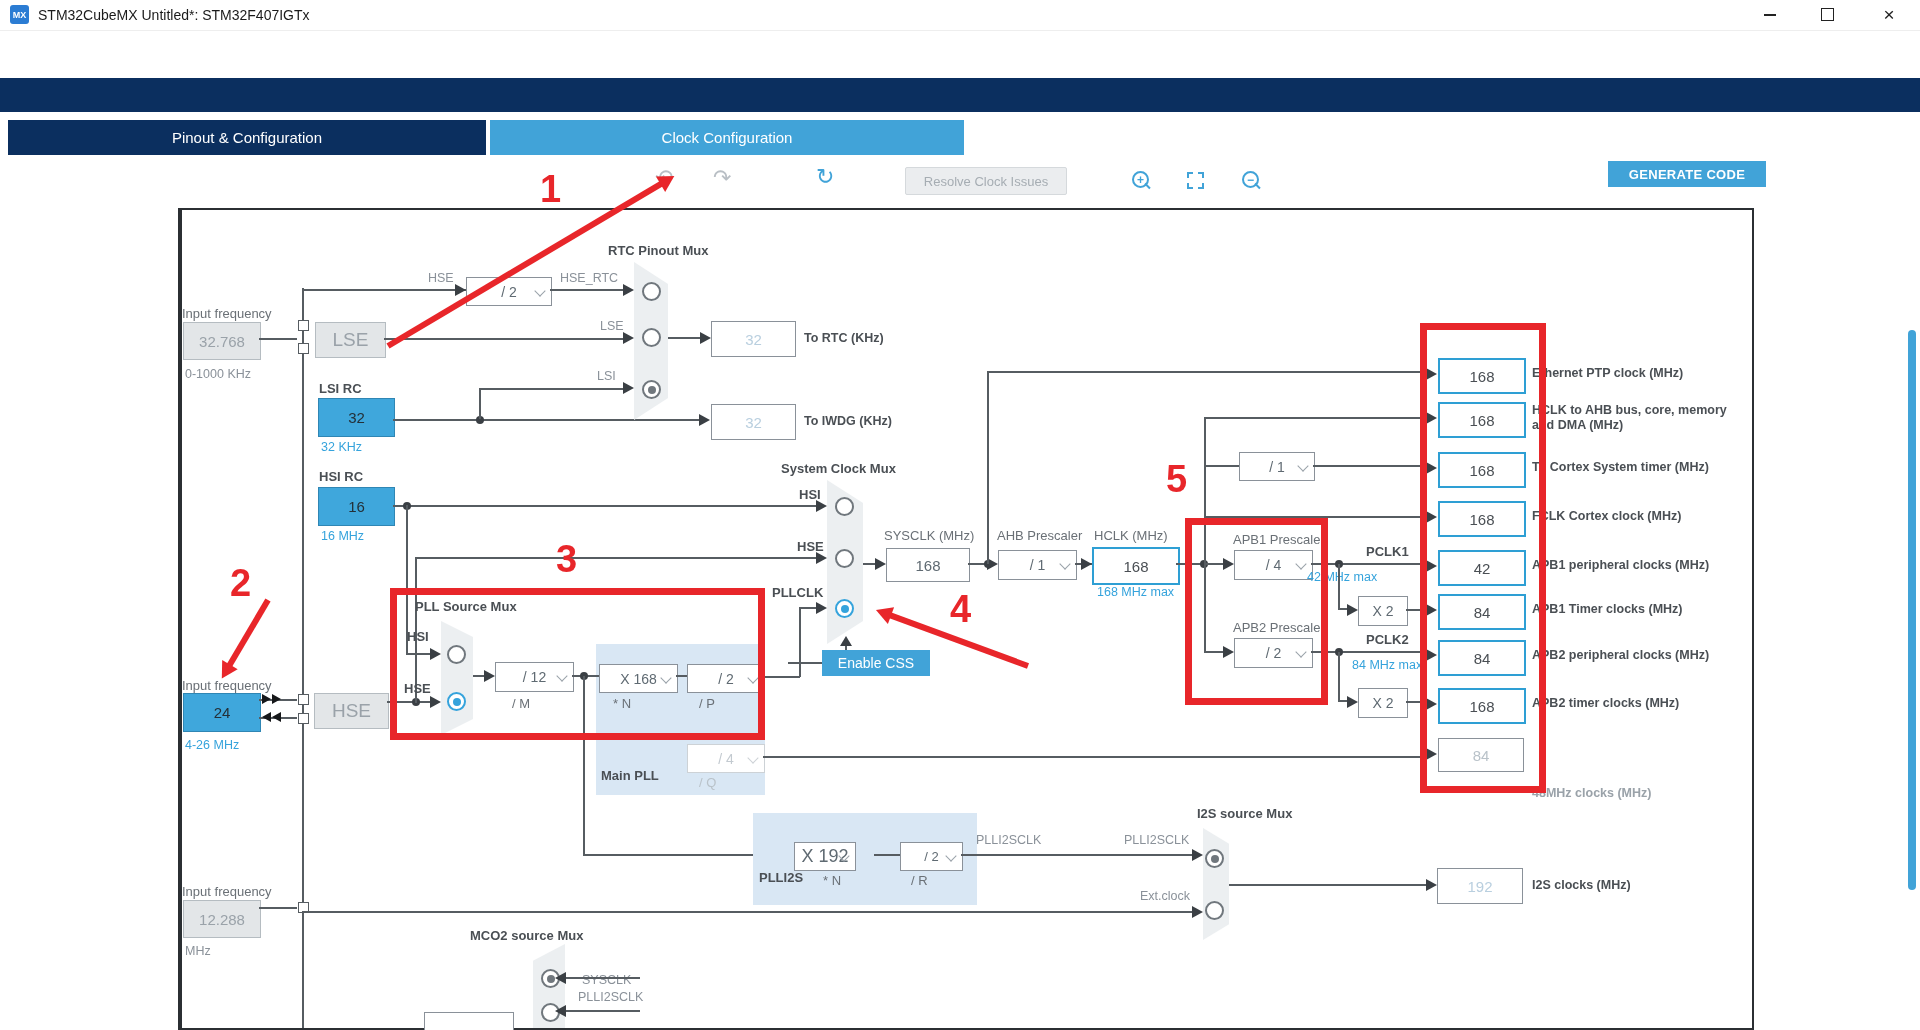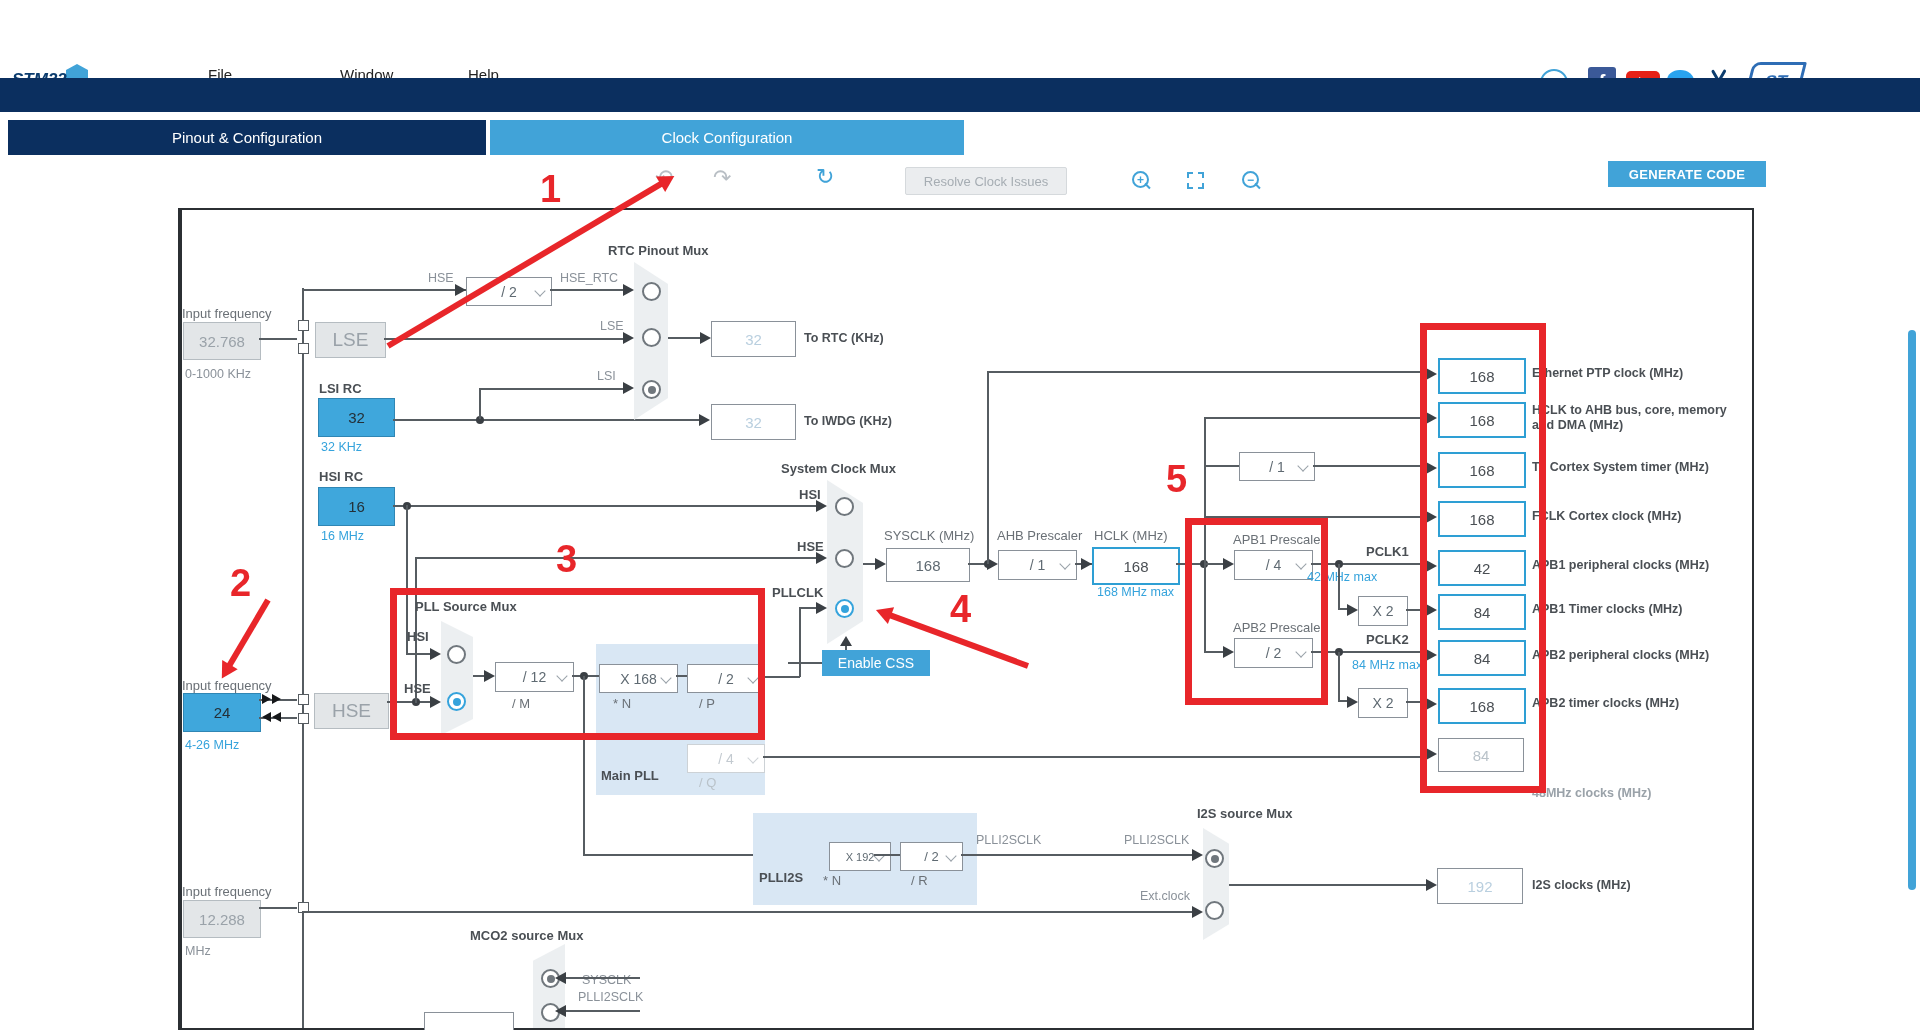--- a/index.html
+++ b/index.html
@@ -105,41 +105,34 @@
   .rarrow{position:absolute;height:8px;transform-origin:0 50%;z-index:60;}
   .rarrow .shaft{position:absolute;left:0;top:1px;height:6px;right:14px;background:#e8262a;}
   .rarrow .head{position:absolute;right:0;top:-5px;width:0;height:0;border-left:16px solid #e8262a;
                 border-top:9px solid transparent;border-bottom:9px solid transparent;}
 </style>
 </head>
 <body>
 
 <div id="app">
 
-
-  <div id="header">
-    <div id="logo">
-      <span id="logo-cube"></span>
-      <span id="logo-1">STM32</span>
-      <span id="logo-2">CubeMX</span>
-    </div>
-    <span class="menu-item" style="left:208px;">File</span>
-    <span class="menu-item" style="left:340px;">Window</span>
-    <span class="menu-item" style="left:468px;">Help</span>
-    <div id="badge10">10</div>
-    <div id="fb">f</div>
-    <div id="yt"></div>
-    <div id="tw"></div>
-    <div id="net">
-      <span class="netbar"></span>
-      <span class="netbar" style="transform:rotate(60deg);"></span>
-      <span class="netbar" style="transform:rotate(120deg);"></span>
-    </div>
-    <div id="st-logo">ST</div>
-  </div>
+  <div id="titlebar">
+    <div id="mx-badge">MX</div>
+    <div id="win-title">STM32CubeMX Untitled*: STM32F407IGTx</div>
+    <div class="winctl" id="min-btn">
+        <span id="min-glyph"></span>
+      </div>
+    <div class="winctl" id="max-btn">
+        <span id="max-glyph"></span>
+      </div>
+    <div class="winctl" id="close-btn">
+        <span>×</span>
+      </div>
+  </div>
+
 
   <div id="crumbbar">
     <span class="crumb" style="left:16px;">Home</span>
     <span class="crumb-sep" style="left:58px;"></span>
     <span class="crumb" style="left:86px;">STM32F407IGTx</span>
     <span class="crumb-sep" style="left:186px;"></span>
     <span class="crumb bold" style="left:214px;">Untitled - Clock Configuration</span>
     <span class="crumb-sep" style="left:396px;"></span>
     <div id="gen-btn">GENERATE CODE</div>
   </div>
@@ -388,21 +381,21 @@
   <div class="vb blue" style="left:1438px;top:688px;width:84px;height:32px;">168</div>
   <span class="outlabel" style="left:1532px;top:696px;">APB2 timer clocks (MHz)</span>
   <div class="vb greytxt" style="left:1438px;top:738px;width:84px;height:32px;">84</div>
   <span class="outlabel lt" style="left:1532px;top:746px;margin-top:40px;">48MHz clocks (MHz)</span>
 
   <i class="w v" style="left:583px;top:676px;height:180px;"></i>
   <i class="w" style="left:583px;top:854px;width:220px;"></i>
   <i class="ar" style="left:803px;top:849px;"></i>
   <div class="panel" style="left:753px;top:813px;width:224px;height:92px;"></div>
   <span class="tl b" style="left:759px;top:870px;">PLLI2S</span>
-  <div class="dd" style="left:829px;top:842px;width:60px;height:27px;font-size:11px;text-align:center;">
+  <div class="dd" style="left:794px;top:842px;width:60px;height:27px;font-size:18px;text-align:center;">
     <span>X 192</span>
       <span class="chev"></span>
   </div>
   <span class="tl" style="left:823px;top:873px;">* N</span>
   <i class="w" style="left:874px;top:854px;width:26px;"></i>
   <div class="dd" style="left:900px;top:842px;width:61px;height:27px;font-size:13px;">
     <span>/ 2</span>
       <span class="chev"></span>
   </div>
   <span class="tl" style="left:911px;top:873px;">/ R</span>

